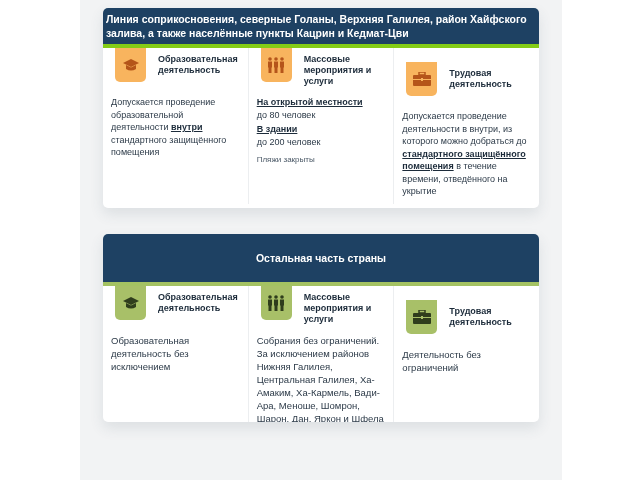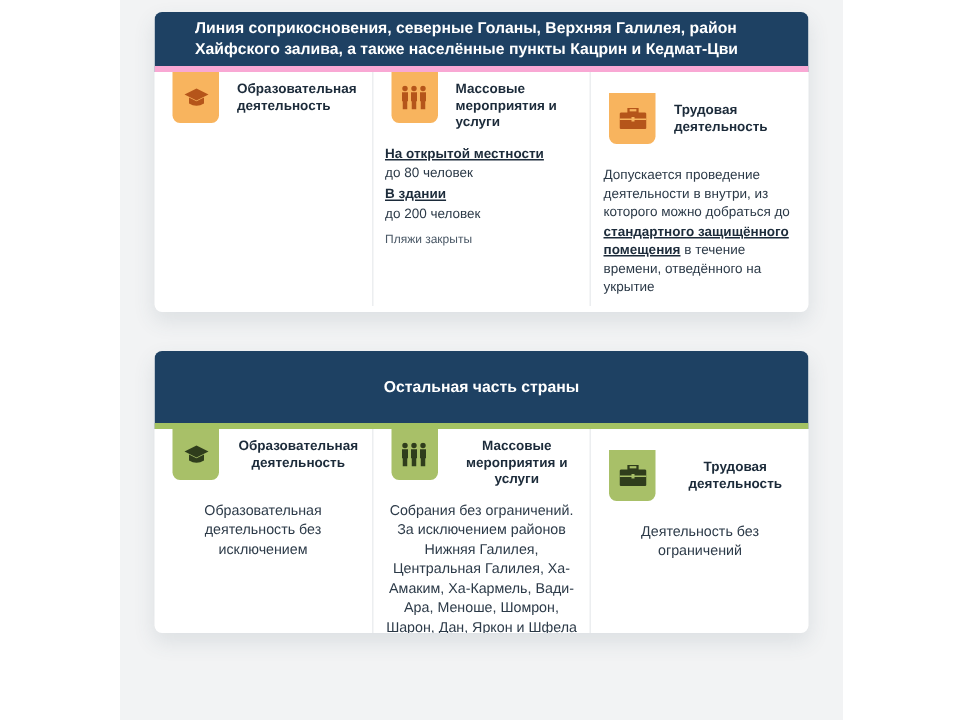--- a/index.html
+++ b/index.html
@@ -11,26 +11,26 @@
     position:absolute; left:80px; top:0; width:482px; height:480px;
     background:#f2f3f4;
   }
   .card {
     position:absolute; left:103px; width:436px;
     background:#ffffff; border-radius:5px;
     box-shadow:0 6px 14px rgba(60,80,100,0.12);
     overflow:hidden;
   }
   .card1 { top:8px; height:200px; }
-  .card2 { top:234px; height:188px;text-align:center; }
+  .card2 { top:234px; height:188px; }
   .hdr {
     background:#1e4163; color:#ffffff; font-weight:bold;
     font-size:10.5px; line-height:14px;
   }
-  .card1 .hdr { height:40px; padding:4px 10px 0 27px; box-sizing:border-box; border-bottom:4px solid #f9a8d4; }
+  .card1 .hdr { height:40px; padding:4px 10px 0 3px; box-sizing:border-box; border-bottom:4px solid #84cc16; }
   .card2 .hdr { height:48px; display:flex; align-items:center; justify-content:center; border-bottom:4px solid #a4c262; }
   .cols { display:flex; height:calc(100% - 44px); }
   .card2 .cols { height:calc(100% - 52px); }
   .col { flex:1; border-right:1px solid #eceef0; position:relative; padding:0 8px; box-sizing:border-box; }
   .col:last-child { border-right:none;margin-top:14px; }
   .col-head { display:flex; align-items:flex-start; height:44px; }
   .icon-box {
     width:31px; height:34px; border-radius:0 0 5px 5px; margin-left:4px;
     display:flex; align-items:center; justify-content:center; flex-shrink:0;
   }
@@ -53,20 +53,21 @@
     <div class="col">
       <div class="col-head">
         <div class="icon-box orange">
           <svg width="18" height="14" viewBox="0 0 18 14">
               <path d="M9 1 L17 5 L9 9 L1 5 Z" fill="#b5551a"></path>
               <path d="M4 7 V11 Q9 14 14 11 V7 L9 9.5 Z" fill="#b5551a"></path>
             </svg>
         </div>
         <div class="col-title">Образовательная деятельность</div>
       </div>
+      <div class="body-text"><span>Допускается проведение образовательной деятельности </span><b>внутри</b><span> стандартного защищённого помещения</span></div>
     </div>
     <div class="col">
       <div class="col-head">
         <div class="icon-box orange">
           <svg width="20" height="16" viewBox="0 0 20 16">
               <g fill="#b5551a">
                 <circle cx="4" cy="2" r="1.8"></circle>
                 <rect x="2" y="4.5" width="4" height="6"></rect>
                 <rect x="2.5" y="10" width="3" height="6"></rect>
                 <circle cx="10" cy="2" r="1.8"></circle>

